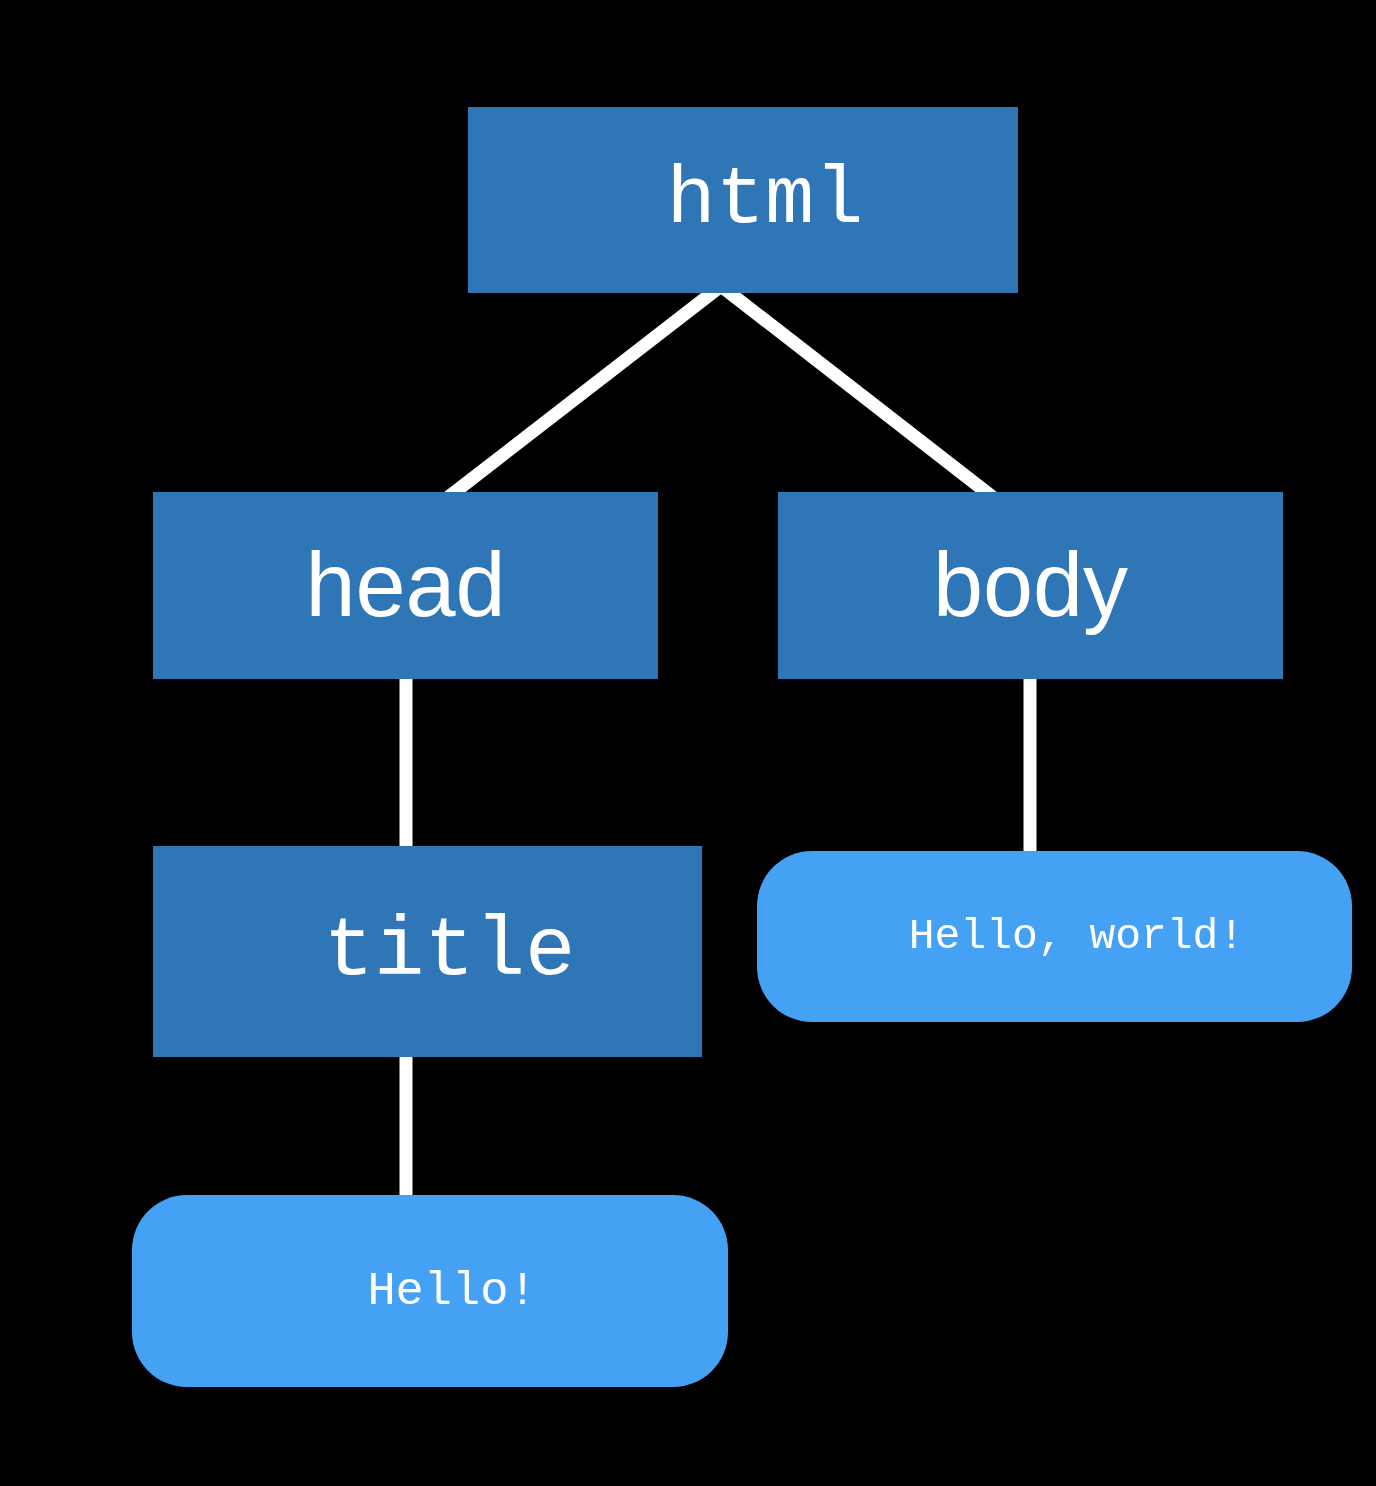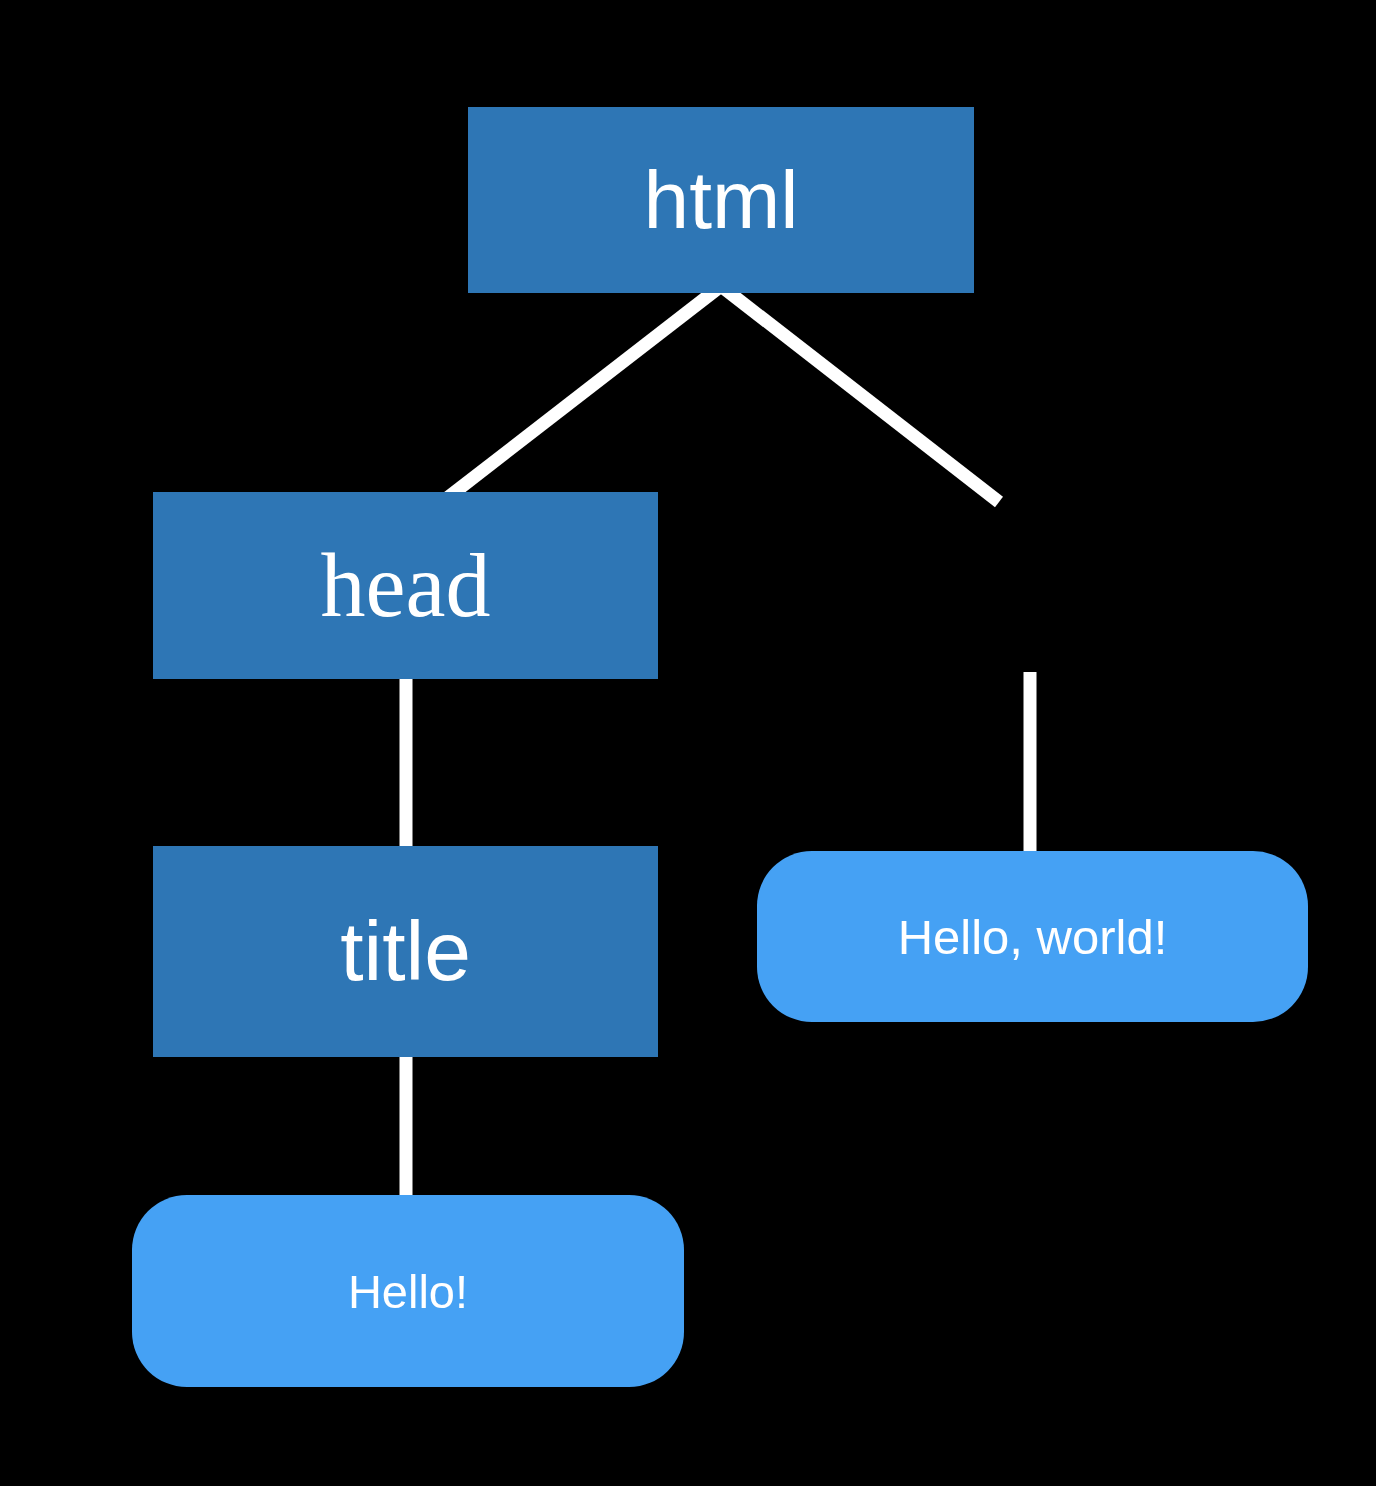--- a/index.html
+++ b/index.html
@@ -36,30 +36,31 @@
     white-space: nowrap;
   }
   .node.el {
     background: var(--element-node-fill, #2e76b5);
   }
   .node.txt {
     background: var(--text-node-fill, #45a1f4);
     border-radius: 55px;
   }
   .mono {
-    font-family: Liberation Sans, sans-serif;
+    font-family: Liberation Mono, monospace;
+    padding-left: 44px;
   }
   .sans {
-    font-family: Liberation Serif, serif;
+    font-family: Liberation Sans, sans-serif;
   }
   #node-html        { left: 468px; top: 107px;  width: 506px; height: 186px; font-size: 82px; }
   #node-head        { left: 153px; top: 492px;  width: 505px; height: 187px; font-size: 90px; }
   #node-body        { left: 778px; top: 492px;  width: 505px; height: 187px; font-size: 90px; }
   #node-title       { left: 153px; top: 846px;  width: 505px; height: 211px; font-size: 84px; }
-  #node-hello-world { left: 757px; top: 851px;  width: 551px; height: 171px; font-size: 49px; text-align: center; }
+  #node-hello-world { left: 757px; top: 851px;  width: 551px; height: 171px; font-size: 43px; text-align: center; }
   #node-hello       { left: 132px; top: 1195px; width: 552px; height: 192px; font-size: 47px; }
 </style>
 </head>
 <body>
 
 <div class="canvas">
 
   <svg class="edges" viewBox="0 0 1376 1486" xmlns="http://www.w3.org/2000/svg">
     <line class="edge" x1="721" y1="286" x2="442" y2="502"></line>
     <line class="edge" x1="721" y1="286" x2="999" y2="502"></line>
@@ -69,20 +70,23 @@
   </svg>
 
   <div class="node el mono" id="node-html">
     <span>html</span>
   </div>
 
   <div class="node el sans" id="node-head">
     <span>head</span>
   </div>
 
+  <div class="node el sans" id="node-body">
+    <span>body</span>
+  </div>
 
   <div class="node el mono" id="node-title">
     <span>title</span>
   </div>
 
   <div class="node txt mono" id="node-hello-world">
     <span>Hello, world!</span>
   </div>
 
   <div class="node txt mono" id="node-hello">

